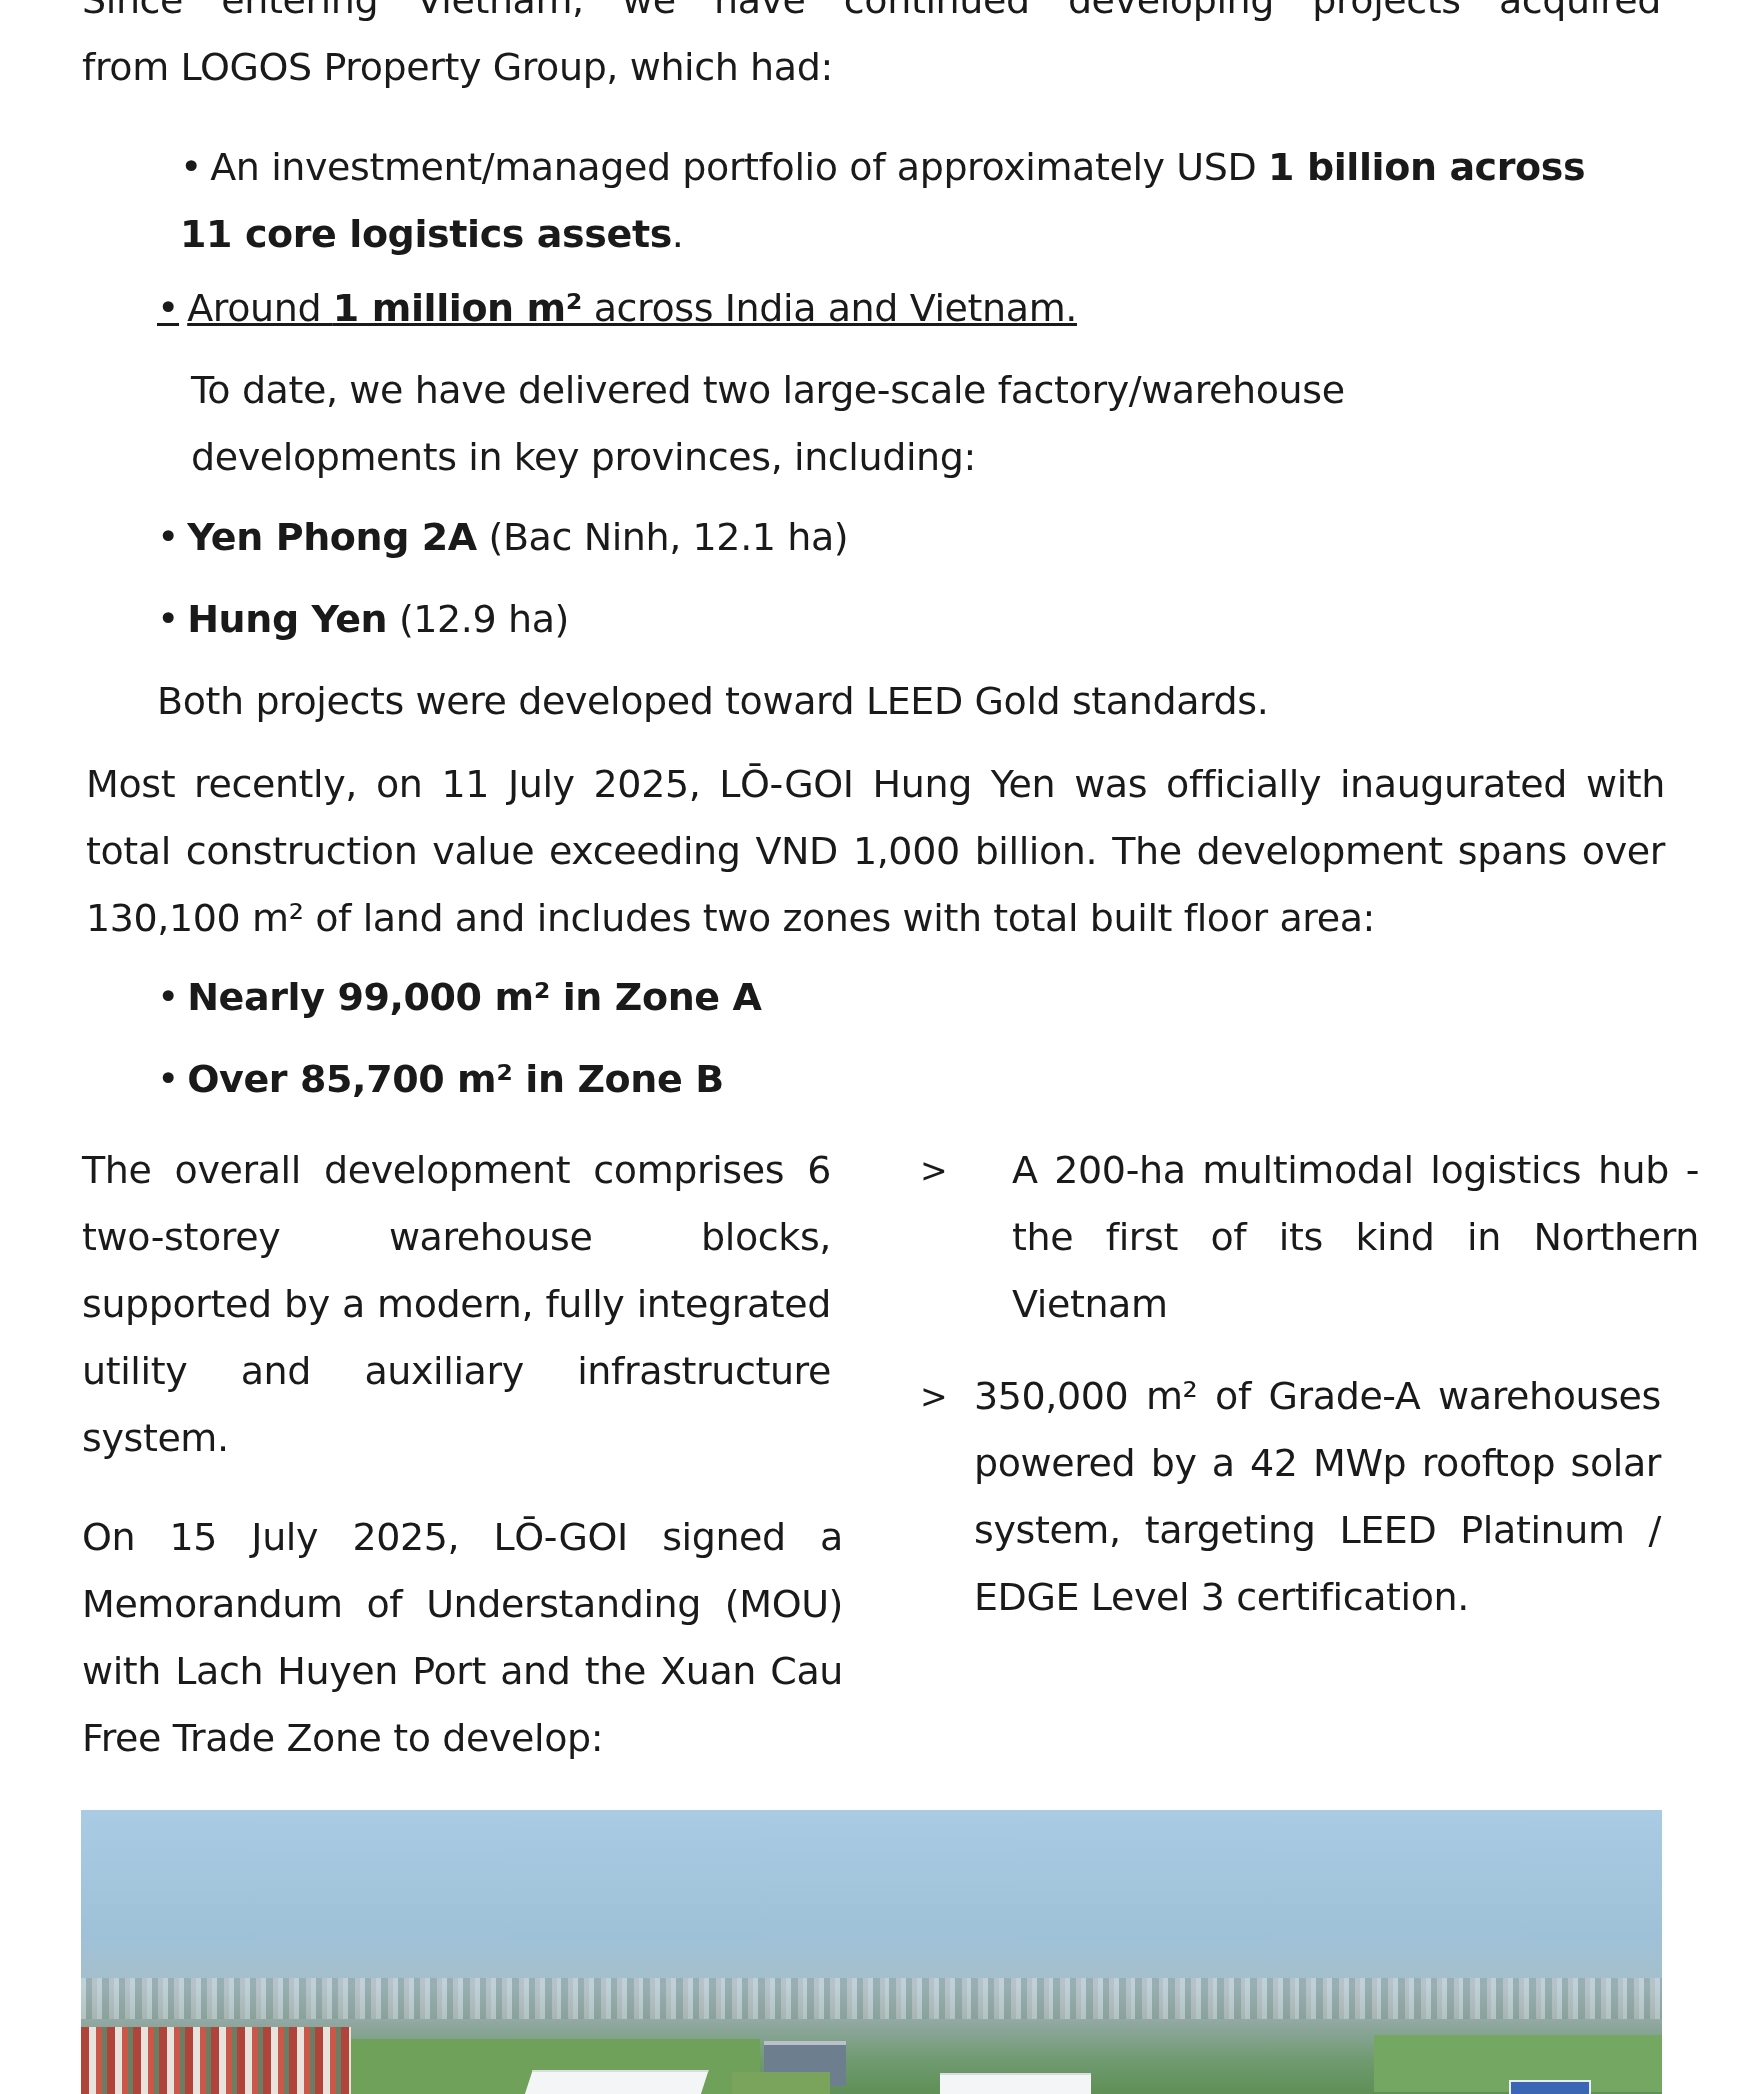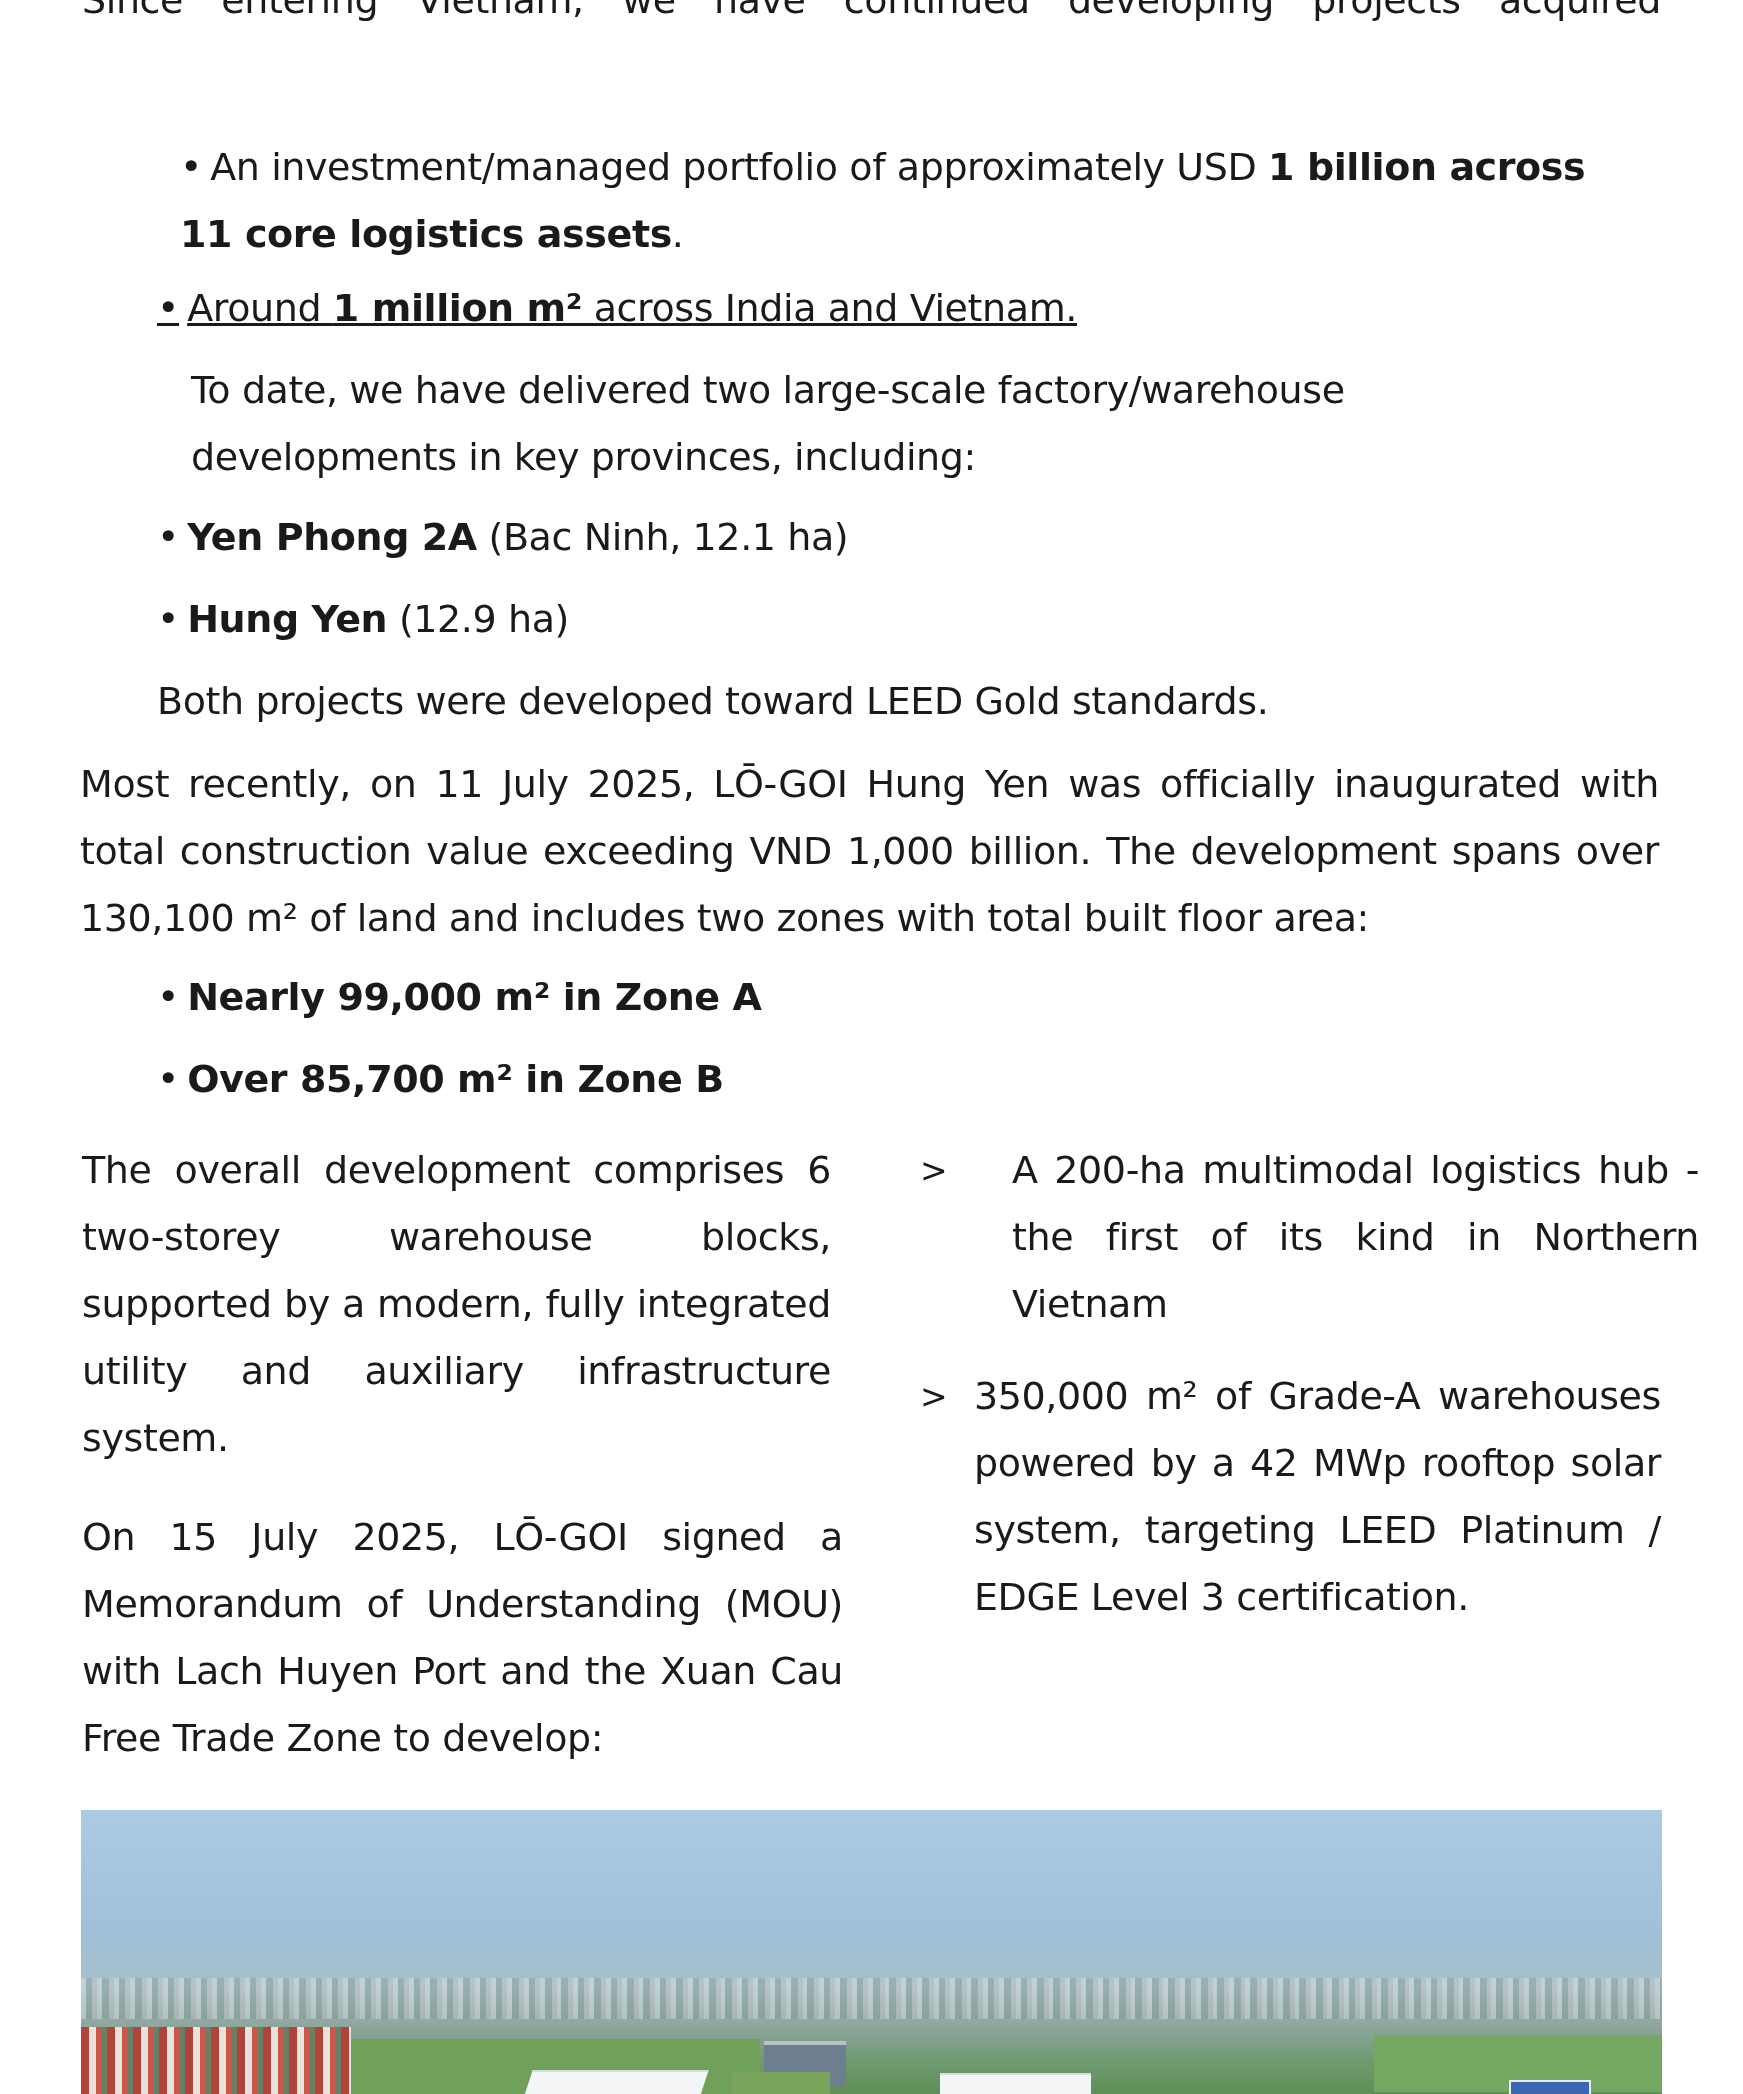--- a/index.html
+++ b/index.html
@@ -28,39 +28,40 @@
   .field { position: absolute; top: 229px; height: 57px; background: #6fa15a; }
   .tower2 { position: absolute; left: 683px; top: 231px; width: 82px; height: 41px; background: #6d7e8f; border-top: 4.9px solid #b9c1c9; }
   .roof { position: absolute; background: #f3f5f6; border-top: 2.5px solid #d8dde0; }
   .blue-bldg { position: absolute; left: 1428px; top: 270px; width: 78px; height: 24.5px; background: #3a66b5; border: 2.5px solid #e8eef2; }
 </style>
 </head>
 <body>
 
 <div class="txt justify para-top">
   <div style="text-align-last: justify;">Since entering Vietnam, we have continued developing projects acquired</div>
+  <div>from LOGOS Property Group, which had:</div>
 </div>
 
 <div class="txt indent" style="top:134px; width:1440px;margin-left:23px;">
   <span class="bullet-dot">•</span><span>An investment/managed portfolio of approximately USD </span><b>1 billion across 11 core logistics assets</b><span>.</span>
 </div>
 <div class="txt indent" style="top:275px;text-decoration:underline;">
   <span class="bullet-dot">•</span><span>Around </span><b>1 million m²</b><span> across India and Vietnam.</span>
 </div>
 
 <div class="txt indent" style="top:357px; width:1424px;margin-left:34px;">To date, we have delivered two large-scale factory/warehouse developments in key provinces, including:</div>
 <div class="txt indent" style="top:504px;">
   <span class="bullet-dot">•</span><b>Yen Phong 2A</b><span> (Bac Ninh, 12.1 ha)</span>
 </div>
 <div class="txt indent" style="top:586px;">
   <span class="bullet-dot">•</span><b>Hung Yen</b><span> (12.9 ha)</span>
 </div>
 <div class="txt indent" style="top:668px;">Both projects were developed toward LEED Gold standards.</div>
 
-<div class="txt justify" style="left:80px; top:751px; width:1579px;">Most recently, on 11 July 2025, LŌ-GOI Hung Yen was officially inaugurated with total construction value exceeding VND 1,000 billion. The development spans over 130,100 m² of land and includes two zones with total built floor area:</div>
+<div class="txt justify" style="left:86px; top:751px; width:1579px;">Most recently, on 11 July 2025, LŌ-GOI Hung Yen was officially inaugurated with total construction value exceeding VND 1,000 billion. The development spans over 130,100 m² of land and includes two zones with total built floor area:</div>
 <div class="txt indent" style="top:964px; font-weight:700;">
   <span class="bullet-dot" style="font-weight:400;">•</span><span>Nearly 99,000 m² in Zone A</span>
 </div>
 <div class="txt indent" style="top:1046px; font-weight:700;">
   <span class="bullet-dot" style="font-weight:400;">•</span><span>Over 85,700 m² in Zone B</span>
 </div>
 
 <div class="txt justify col-left" style="top:1137px;">The overall development comprises 6 two-storey warehouse blocks, supported by a modern, fully integrated utility and auxiliary infrastructure system.</div>
 <div class="txt justify col-left" style="top:1504px; width:761px;">On 15 July 2025, LŌ-GOI signed a Memorandum of Understanding (MOU) with Lach Huyen Port and the Xuan Cau Free Trade Zone to develop:</div>
 

